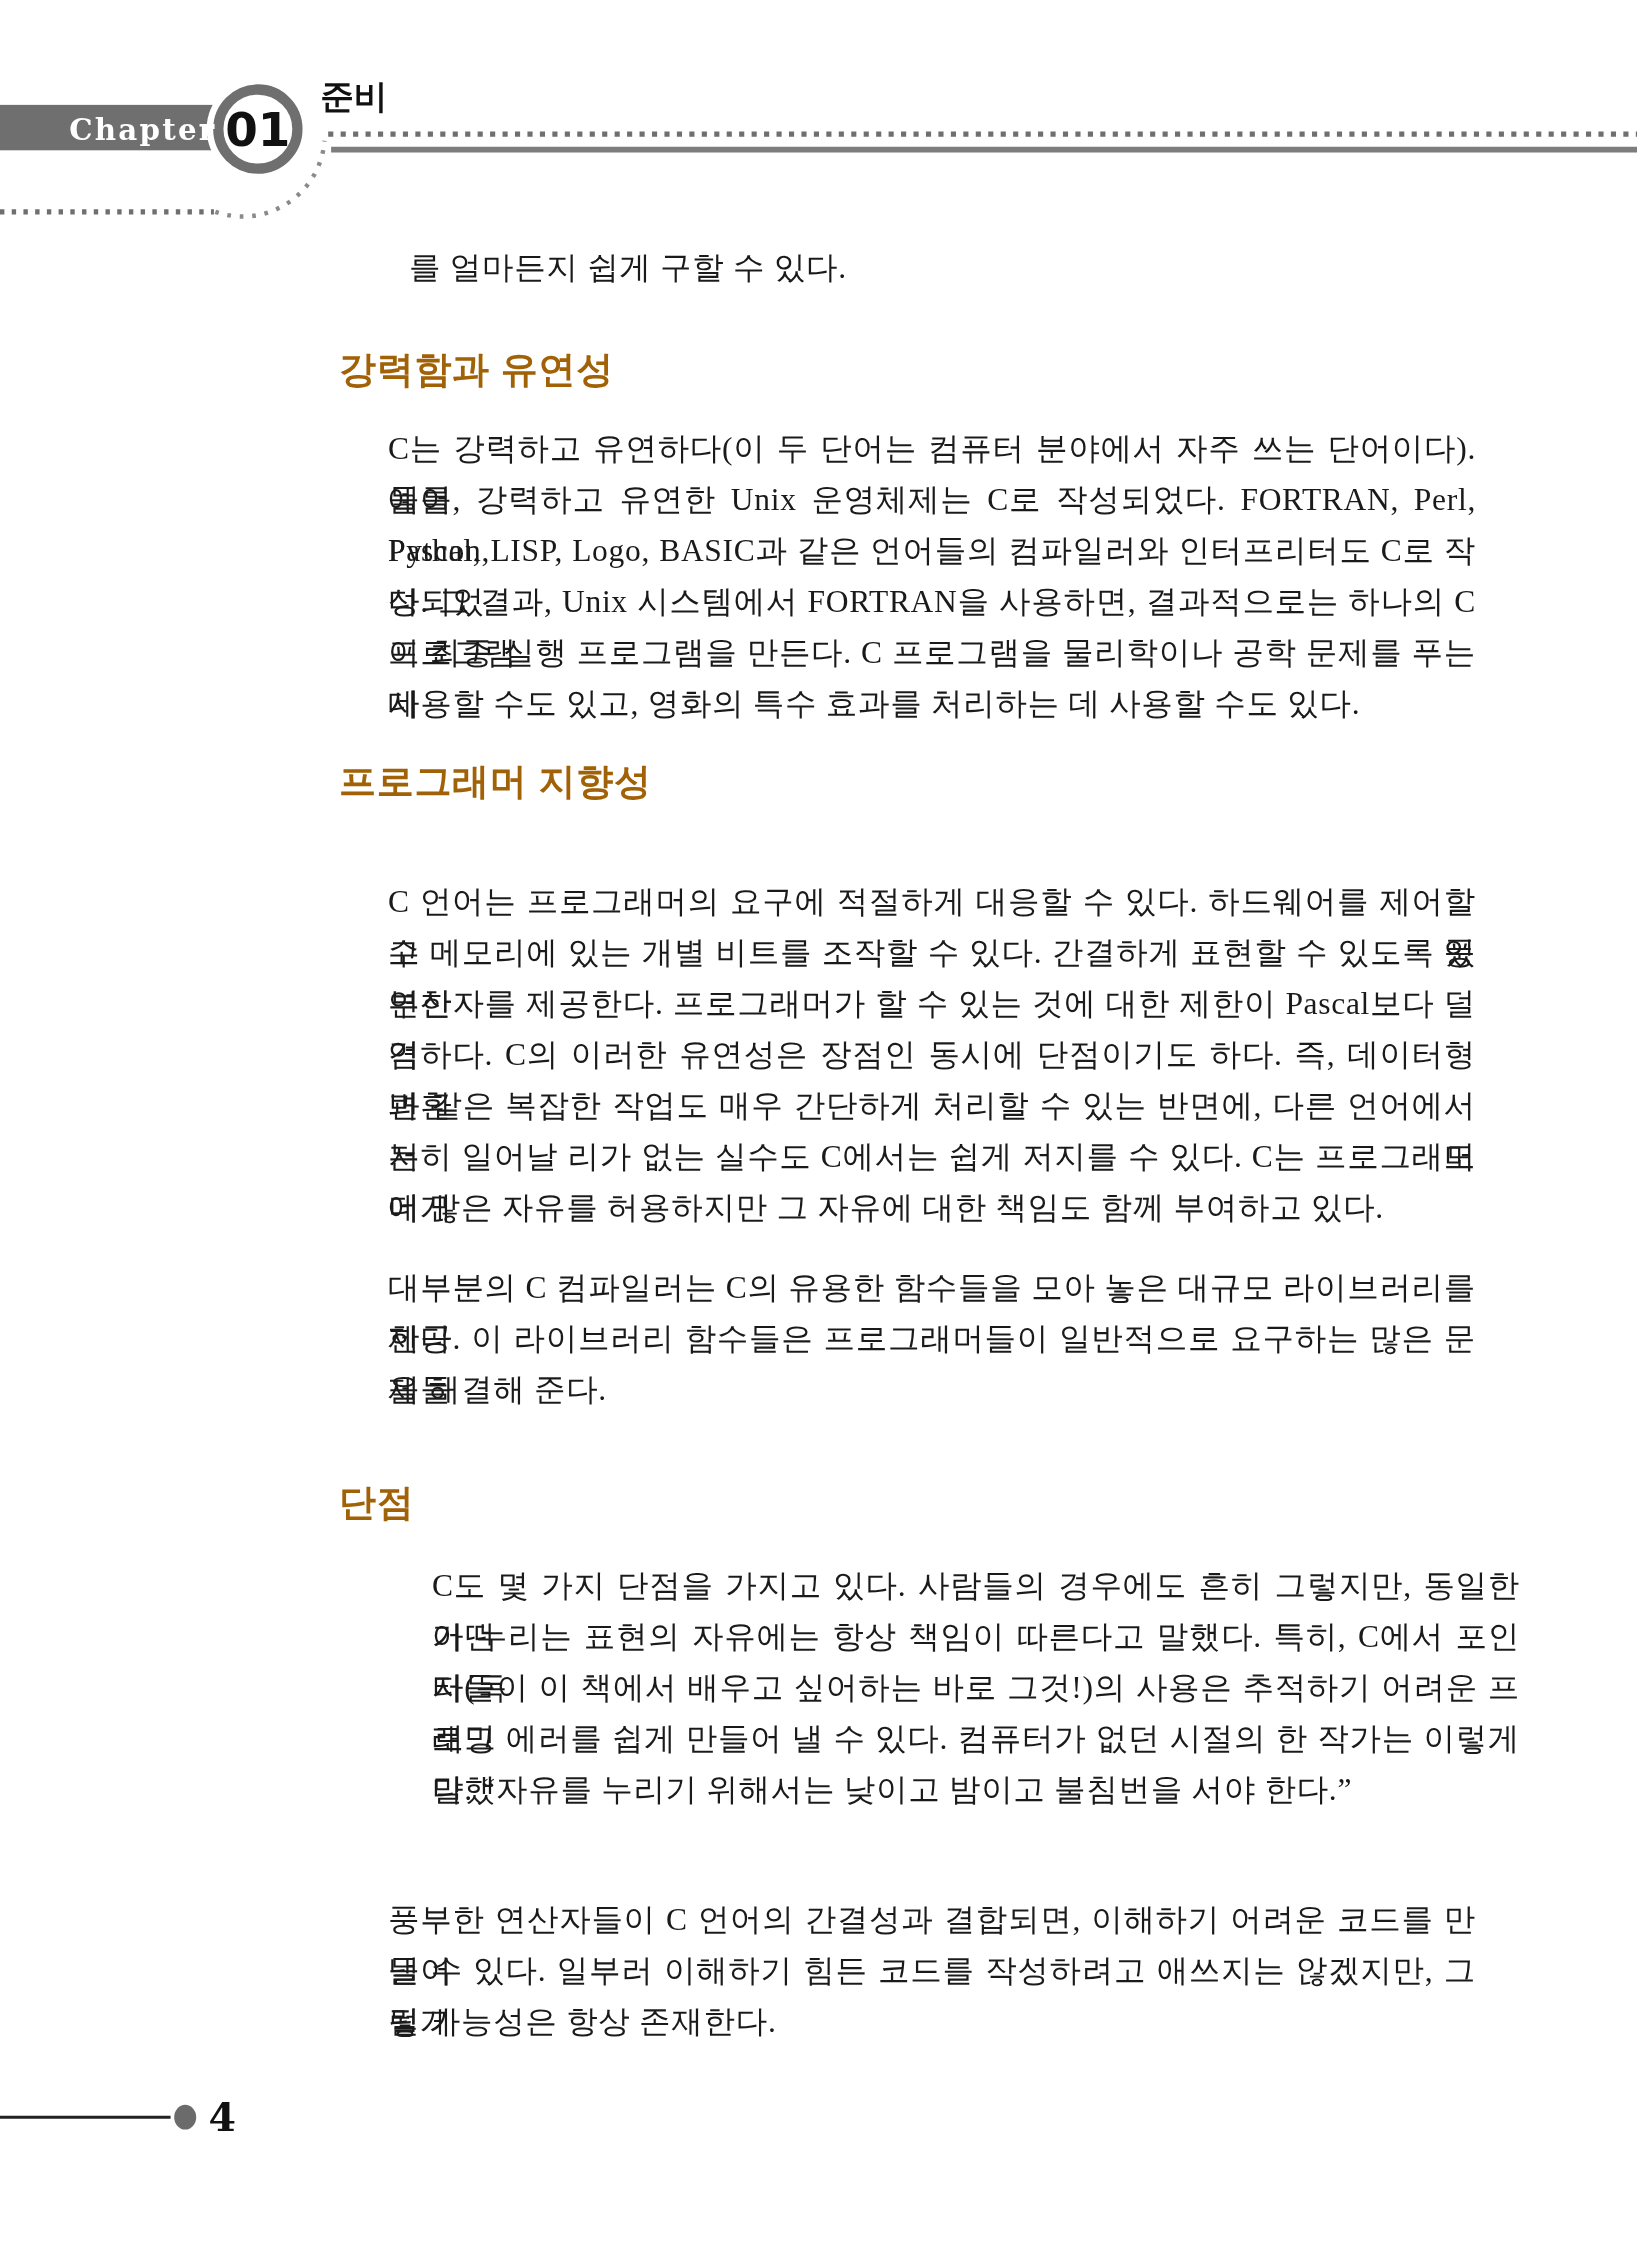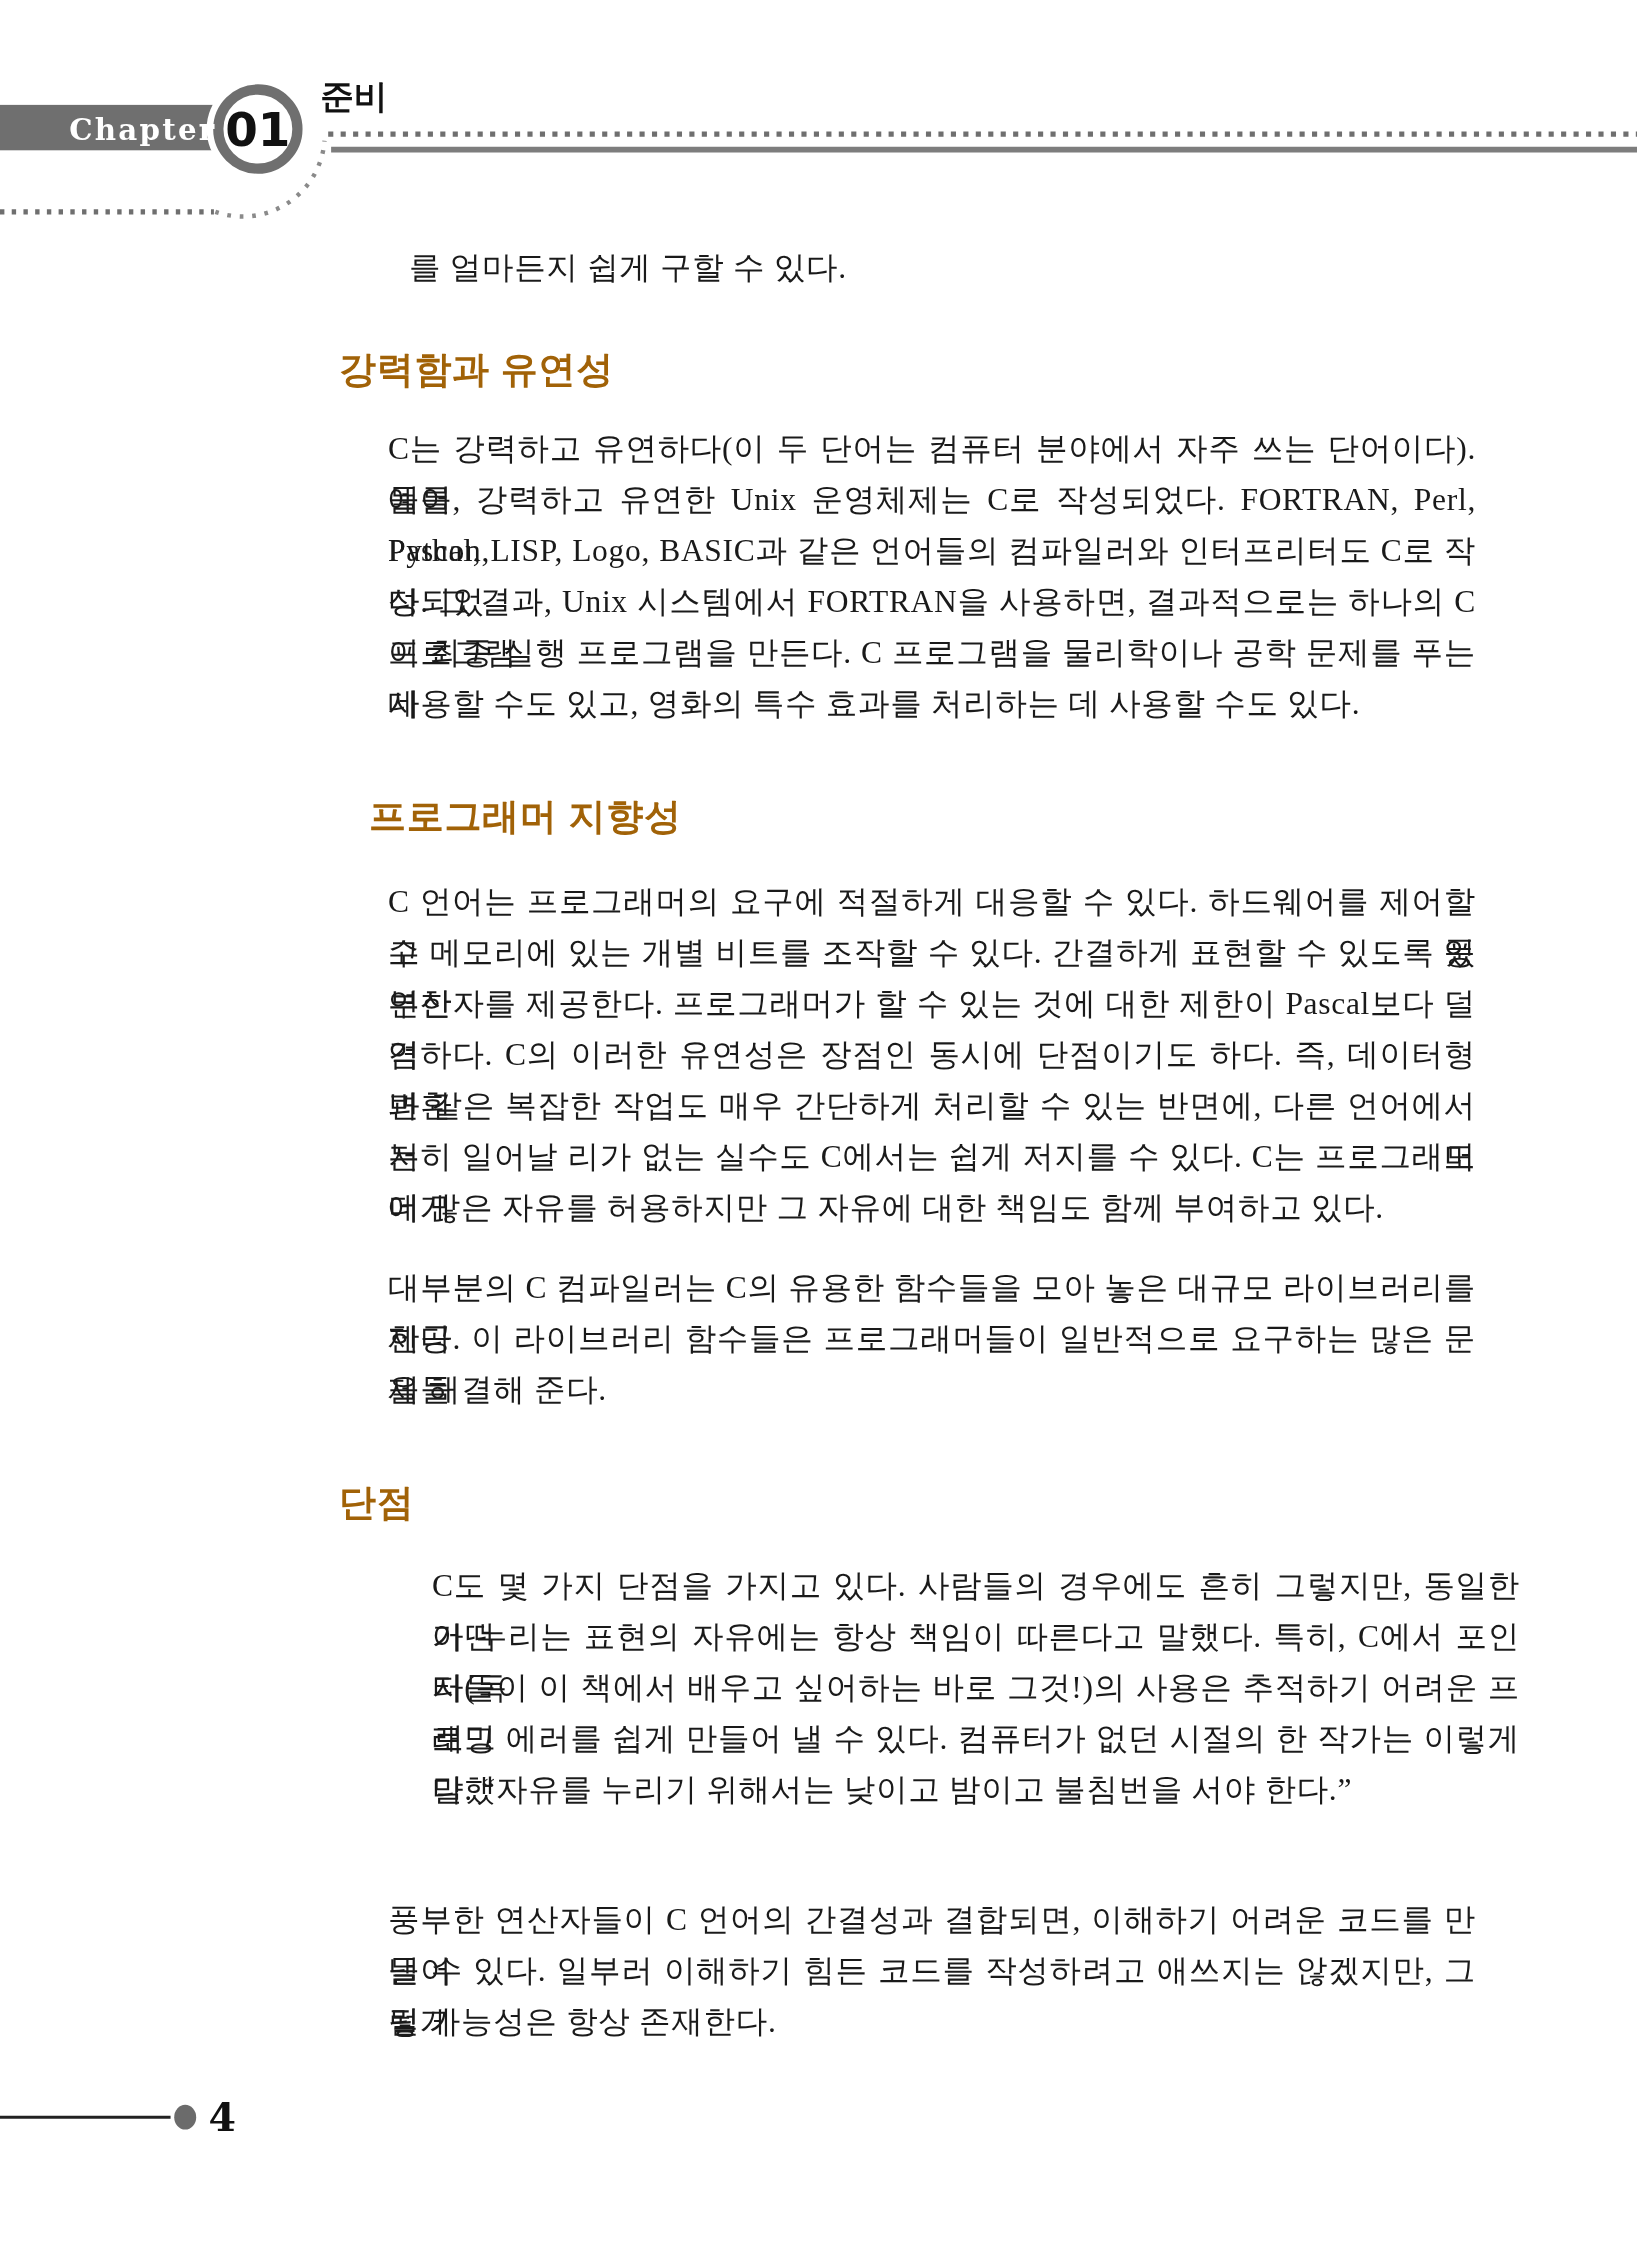--- a/index.html
+++ b/index.html
@@ -32,21 +32,21 @@
     text-align:justify;
     text-align-last:justify;
     white-space:normal;
     height:51px;overflow:visible;
   }
   .pline.last{
     text-align-last:left;
   }
   #h1{top:344px;}
   #p1{top:423px;}
-  #h2{top:791px;margin-left:30px;}
+  #h2{top:756px;}
   #p2{top:876px;}
   #p3{top:1262px;}
   #h3{top:1477px;}
   #p4{top:1560px;margin-left:44px;}
   #p5{top:1894px;}
 </style>
 </head>
 <body>
 
 <div class="page">

